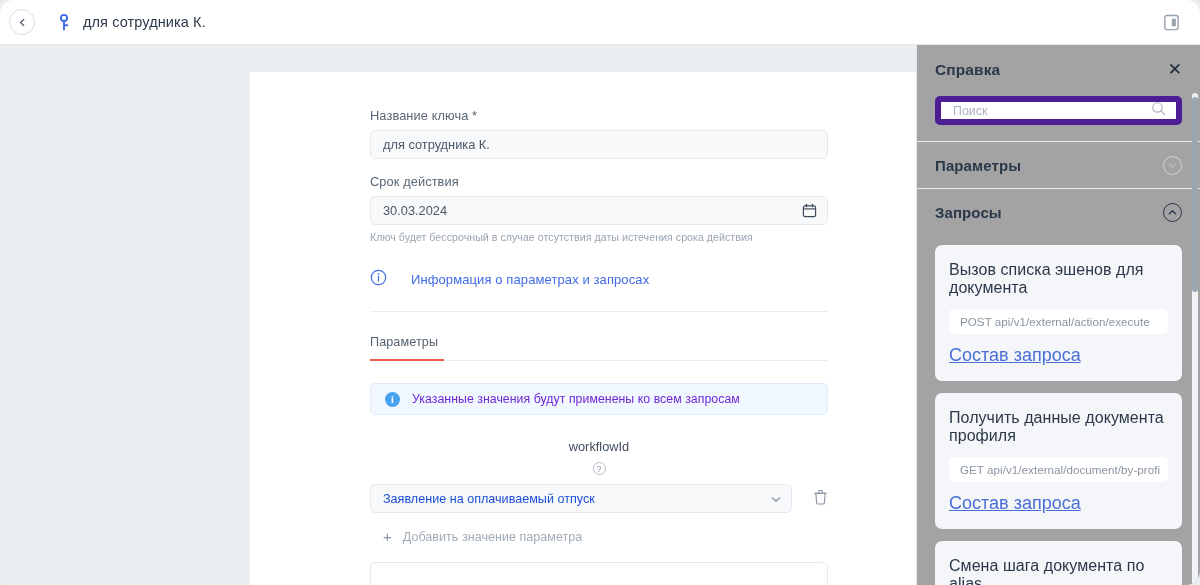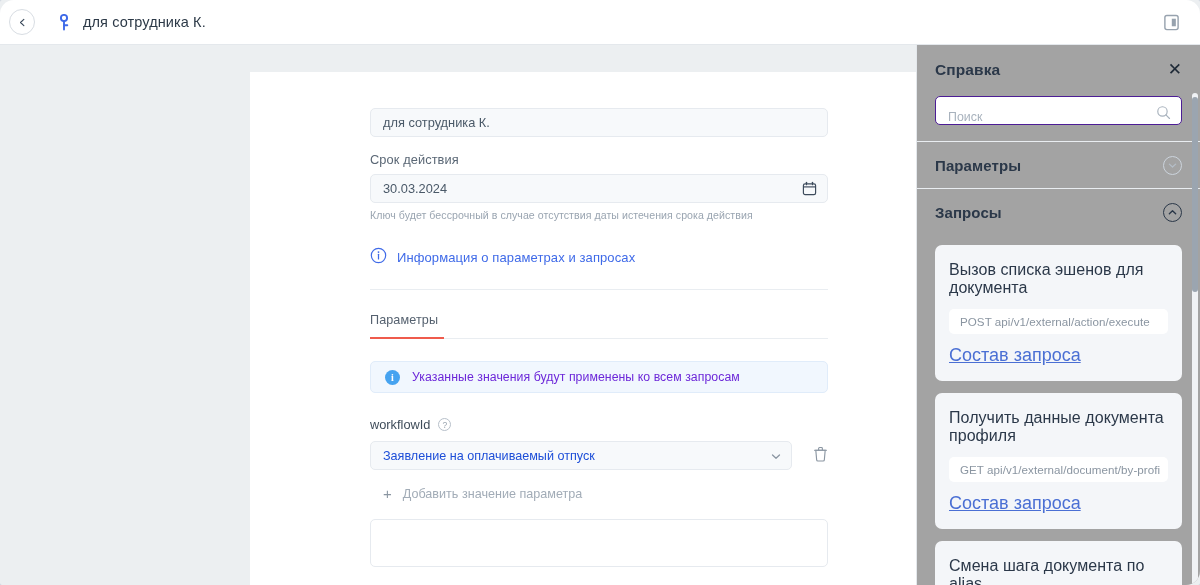--- a/index.html
+++ b/index.html
@@ -78,21 +78,21 @@
   }
   .input-box .cal-ico { position: absolute; right: 10px; top: 6px; }
   .hint {
     font-size: 10.6px;
     color: #9aa5b1;
     margin-top: 6px;
     letter-spacing: .05px;
   }
   .spacer-26 { height: 26px; }
   .info-link {
-    display: flex; align-items: center; gap: 10px;
+    display: flex; align-items: center; gap: 24px;
     font-size: 13px; color: #3f6ae8;
     cursor: pointer;
     letter-spacing: .1px;
   }
   .divider { height: 1px; background: #e9edf1; margin: 22px 0 0 0; }
 
   .section-row {
     display: flex; align-items: center;
     margin-top: 22px;
   }
@@ -155,21 +155,21 @@
   .info-dot {
     width: 15px; height: 15px; border-radius: 50%;
     background: #46a3f0; color: #fff;
     font-size: 10px; font-weight: bold;
     display: flex; align-items: center; justify-content: center;
     font-family: "Liberation Serif", serif;
   }
 
   .param-label-row {
     margin-top: 24px;
-    display: flex; align-items: center; gap: 8px;
+    display: flex; align-items: center; gap: 8px; flex-direction: column;
   }
   .param-label { font-size: 12.8px; color: #3f4c5a; }
   .q-badge {
     width: 13px; height: 13px; border-radius: 50%;
     border: 1px solid #b7c0ca;
     color: #97a2ad; font-size: 8.5px;
     display: flex; align-items: center; justify-content: center;
   }
   .select-row { margin-top: 9px; display: flex; align-items: center; }
   .select-box {
@@ -221,23 +221,23 @@
     font-size: 15.5px; font-weight: bold; color: #2b3849;
     flex: 1; letter-spacing: .1px;
   }
   .close-x {
     font-size: 17px; color: #1f2a37; cursor: pointer;
     line-height: 14px; font-weight: 500;
   }
   .search-wrap { padding: 17px 18px 16px 18px; }
   .search-box {
     height: 29px;
-    border: 1px solid #4c1d95;
-    border-radius: 5px;
-    display: flex; align-items: flex-end;
+    border: 6px solid #4c1d95;
+    border-radius: 5px;
+    display: flex; align-items: center;
     padding: 0 10px 0 12px;
     background: #fff;
   }
   .search-box input {
     flex: 1; border: none; outline: none;
     font-size: 12.4px; color: #4a5968;
     font-family: "Liberation Sans", sans-serif;
     background: transparent;
   }
   .search-box input::placeholder { color: #a8b2bd; }
@@ -328,20 +328,21 @@
       <svg width="17" height="17" viewBox="0 0 18 18">
         <rect x="2" y="1.5" width="14" height="15" rx="2.2" fill="none" stroke="#97a2ae" stroke-width="1.5"></rect>
         <rect x="9.3" y="5" width="4.3" height="8" fill="#97a2ae"></rect>
       </svg>
     </div>
   </div>
 
   <div class="form-card">
     <div class="form-inner">
 
+      <div class="field-label">Название ключа *</div>
       <div class="input-box">
         <span>для сотрудника К.</span>
       </div>
 
       <div style="height:15px"></div>
 
       <div class="field-label">Срок действия</div>
       <div class="input-box">
         <span>30.03.2024</span>
         <span class="cal-ico">

